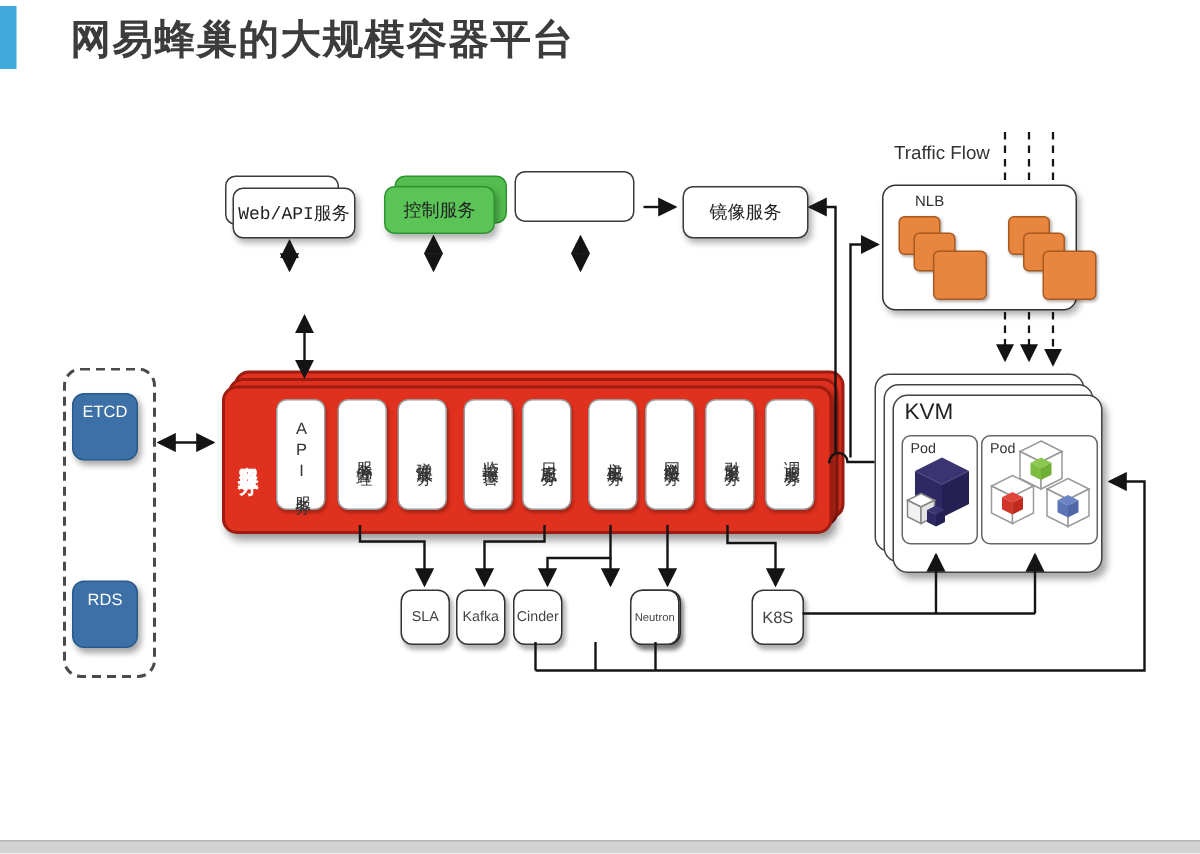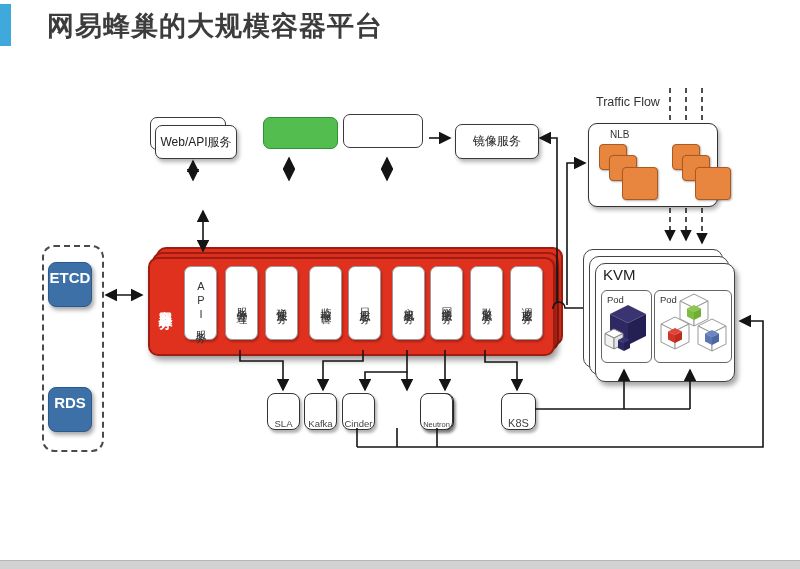--- a/index.html
+++ b/index.html
@@ -16,33 +16,33 @@
   .green{background:#5BC457;border-color:#2E9430;}
   .greenback{background:#53BD4F;border-color:#2E9430;}
   
   .mq-bar{position:absolute;left:148px;top:183px;width:397px;height:24px;background:#fff;
           border:1.6px solid #333;border-radius:12px;box-shadow:2px 3px 4px rgba(0,0,0,.30);
           display:flex;align-items:center;justify-content:center;font-size:15px;}
   .mq-icon{position:absolute;left:8px;top:3px;}
   
   .db-panel{position:absolute;left:42px;top:245px;width:58px;height:203px;border:2px dashed #4a4a4a;border-radius:12px;background:#fff;}
   .db{position:absolute;left:48px;width:44px;height:45px;background:#3C70A6;border:1.5px solid #2A5A8C;border-radius:8px;
-      color:#fff;font-weight:bold;font-size:15px;display:flex;justify-content:center;padding-top:6px;box-sizing:border-box;
+      color:#fff;font-weight:normal;font-size:11px;display:flex;justify-content:center;padding-top:6px;box-sizing:border-box;
       box-shadow:2px 3px 4px rgba(0,0,0,.35);}
   
   .redcard{position:absolute;width:403px;height:95px;background:#E0301E;border:2px solid #9E1D10;border-radius:10px;}
   .red-front{box-shadow:3px 4px 6px rgba(0,0,0,.4);}
   .vtext{writing-mode:vertical-rl;text-orientation:upright;letter-spacing:2px;}
   .plat-label{position:absolute;left:155px;top:264px;width:22px;height:78px;color:#fff;font-weight:bold;font-size:14px;
               display:flex;align-items:center;justify-content:center;}
   .svc{position:absolute;top:266px;width:31px;height:72px;background:#fff;border:1px solid #9a9a9a;border-radius:7px;
        display:flex;align-items:center;justify-content:center;font-size:11px;color:#333;box-shadow:1px 2px 2px rgba(0,0,0,.25);}
   
   .bot{position:absolute;top:393px;height:35px;background:#fff;border:1.6px solid #333;border-radius:8px;
-       display:flex;align-items:flex-end;justify-content:center;font-size:9.5px;color:#444;box-shadow:2px 3px 3px rgba(0,0,0,.3);}
+       display:flex;align-items:center;justify-content:center;font-size:9.5px;color:#444;box-shadow:2px 3px 3px rgba(0,0,0,.3);}
   
   .traffic{position:absolute;left:596px;top:95px;font-size:12.5px;color:#333;}
   .nlb-box{position:absolute;left:588px;top:123px;width:128px;height:82px;background:#fff;border:1.6px solid #333;
            border-radius:9px;box-shadow:2px 3px 4px rgba(0,0,0,.3);}
   .nlb-label{position:absolute;left:9px;top:5px;font-size:10px;color:#333;padding-left:12px;}
   .osq{position:absolute;background:#E8853E;border:1.5px solid #A85A20;border-radius:4px;box-shadow:1px 1px 2px rgba(0,0,0,.3);}
   .kvmcard{position:absolute;width:138px;height:117px;background:#fff;border:1.6px solid #444;border-radius:10px;}
   .kvm-front{box-shadow:3px 4px 5px rgba(0,0,0,.35);}
   .kvm-label{position:absolute;left:603px;top:266px;font-size:15px;color:#222;}
   .pod{position:absolute;top:290px;height:71px;background:#fff;border:1.4px solid #666;border-radius:6px;}
@@ -54,25 +54,28 @@
 </style>
 </head>
 <body>
 
 <div class="stage">
 
   <div class="title-bar"></div>
   <div class="page-title">网易蜂巢的大规模容器平台</div>
 
   <div class="backcard" style="left:150px;top:117px;width:74px;height:31px;"></div>
-  <div class="box" style="left:155px;top:125px;width:80px;height:32px;">
+  <div class="box" style="left:155px;top:125px;width:80px;height:32px;font-family:Liberation Mono, monospace;">
     <span>Web/API服务</span>
   </div>
 
   <div class="backcard greenback" style="left:263px;top:117px;width:73px;height:30px;"></div>
+  <div class="box green" style="left:256px;top:124px;width:72px;height:30px;">
+    <span>控制服务</span>
+  </div>
 
   <div class="backcard" style="left:343px;top:114px;width:78px;height:32px;"></div>
 
   <div class="box" style="left:455px;top:124px;width:82px;height:33px;">
     <span>镜像服务</span>
   </div>
 
 
   <div class="db-panel"></div>
   <div class="db" style="top:262px;">

